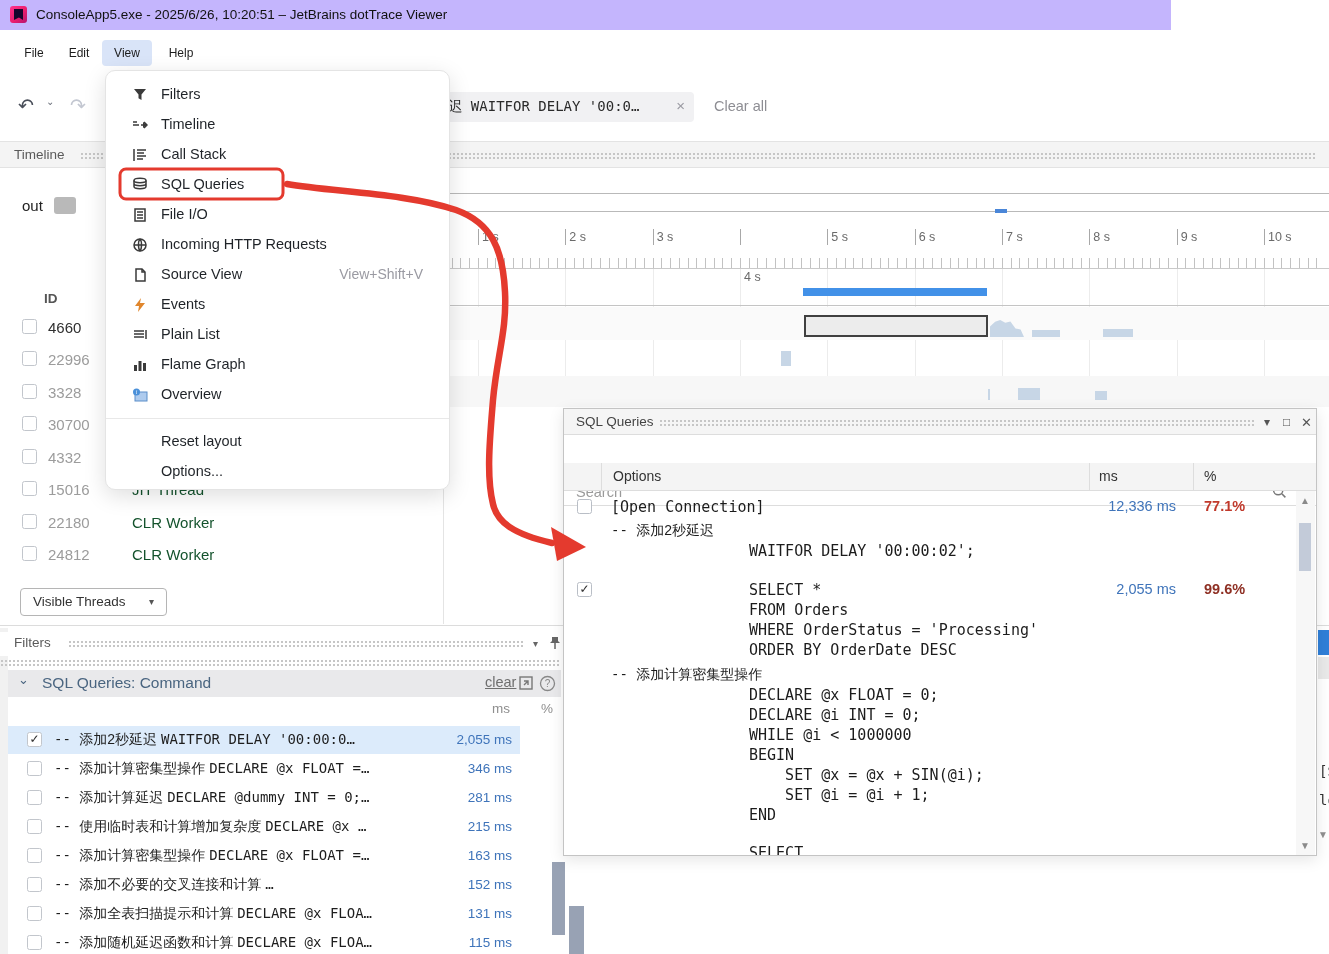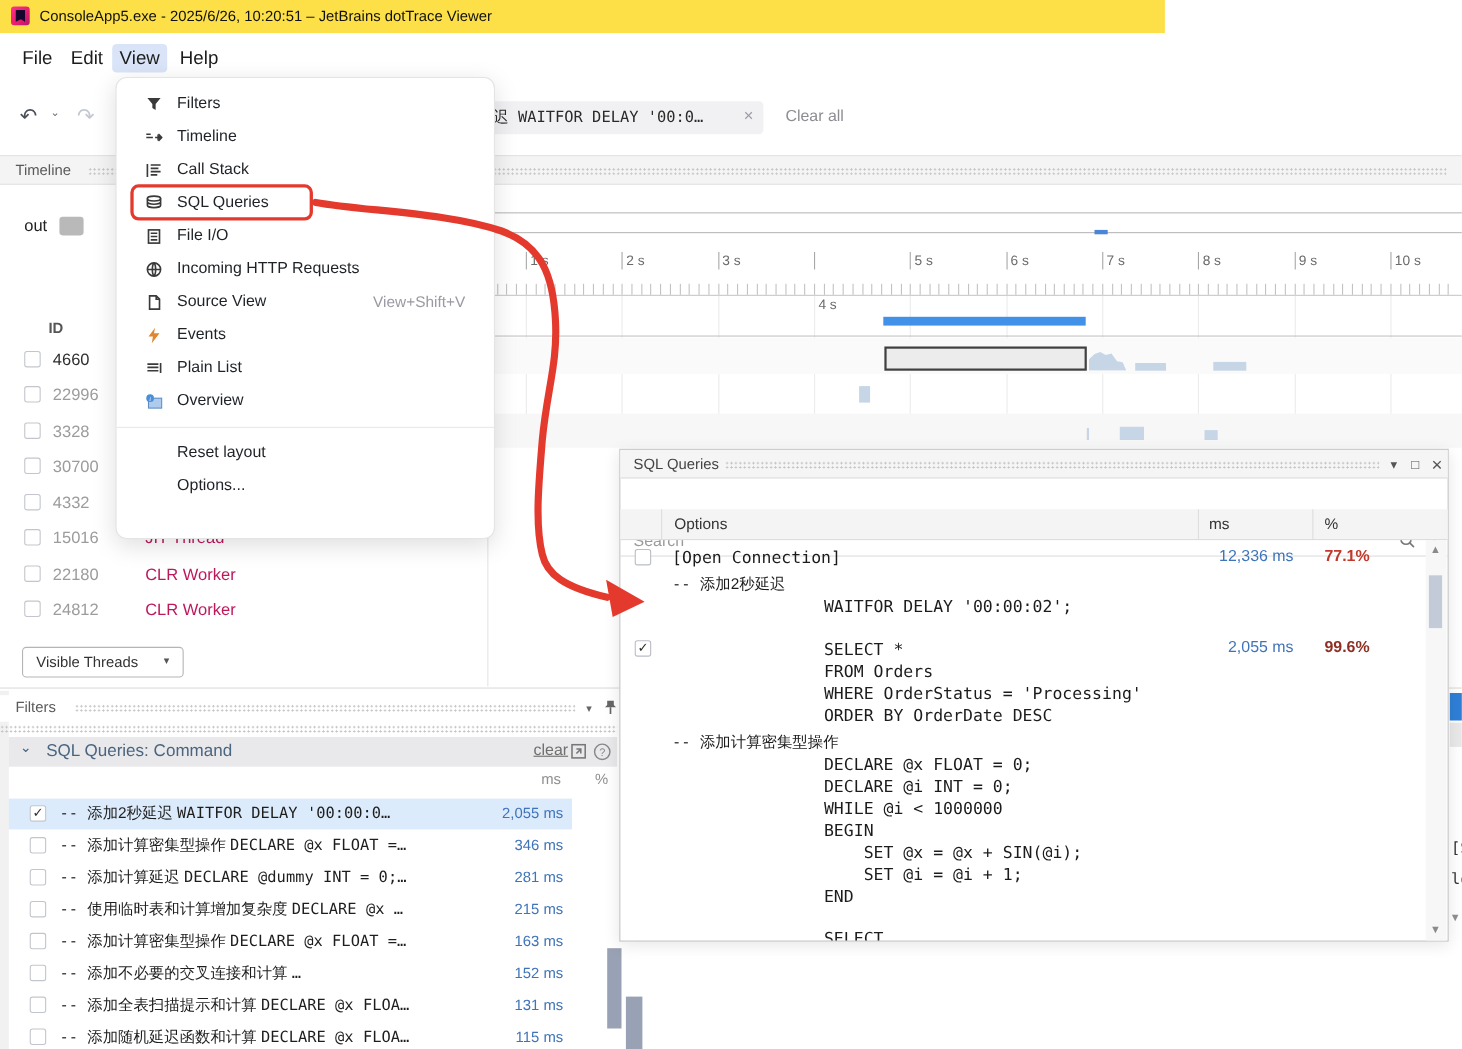--- a/index.html
+++ b/index.html
@@ -3,30 +3,30 @@
 <meta charset="utf-8">
 <style>
   * { margin:0; padding:0; box-sizing:border-box; }
   html,body { width:1329px; height:954px; overflow:hidden; background:#fff;
     font-family:"Liberation Sans", sans-serif; }
   #stage { position:relative; width:1329px; height:954px; background:#fff; }
   .abs { position:absolute; }
   .mono { font-family:"DejaVu Sans Mono", monospace; }
 
   
-  .titlebar { left:0; top:0; width:1059px; height:30px; background:#fde047; }
+  .titlebar { left:0; top:0; width:1171px; height:30px; background:#c4b5fd; }
   .app-icon { left:10px; top:6px; width:17px; height:17px; border-radius:3px;
     background:linear-gradient(135deg,#ff318c 0%,#eb1d6e 55%,#b4156f 100%); }
   .app-icon:before { content:""; position:absolute; left:4px; top:3px; width:9px; height:11px;
     background:#17052e; clip-path:polygon(0 0,100% 0,100% 100%,55% 78%,0 100%); }
   .title-text { left:36px; top:7px; font-size:13.5px; color:#111; white-space:nowrap; }
 
   
   .menubar { left:0; top:40px; width:1329px; height:28px; }
-  .mb-item { position:absolute; top:0; height:26px; line-height:26px; font-size:17px;
+  .mb-item { position:absolute; top:0; height:26px; line-height:26px; font-size:12px;
     color:#1c1c1c; text-align:center; border-radius:4px; }
   .mb-file { left:14px; width:40px; }
   .mb-edit { left:58px; width:42px; }
   .mb-view { left:102px; width:50px; background:#d9e4f8; }
   .mb-help { left:158px; width:46px; }
 
   
   .undo-wrap { left:18px; top:94px; width:60px; height:24px; color:#4a4f5a; font-size:19px; }
   .undo-caret { position:absolute; left:28px; top:2px; font-size:10px; color:#6a6f7a; }
   .redo { left:70px; top:94px; font-size:19px; color:#c3c7d1; }
@@ -46,21 +46,21 @@
   
   .out-label { left:22px; top:197px; font-size:15px; color:#222; }
   .out-handle { left:54px; top:197px; width:22px; height:17px; background:#b9b9b9; border-radius:3px; }
   .id-header { left:44px; top:291px; font-size:13.5px; color:#555; font-weight:bold; }
   .thread-row { position:absolute; left:0; width:440px; height:22px; }
   .cb { position:absolute; width:15px; height:15px; border:1.5px solid #c2c6cc; border-radius:2.5px;
     background:#fff; text-align:center; line-height:13px; font-size:12px; color:#2f2f2f; }
   .thread-row .cb { left:22px; top:1px; }
   .tid { position:absolute; left:48px; top:1px; font-size:15px; color:#9c9c9c; width:58px; text-align:left; }
   .tid-dark { color:#303030; }
-  .tname { position:absolute; left:132px; top:1px; font-size:15px; color:#be185d; }
+  .tname { position:absolute; left:132px; top:1px; font-size:15px; color:#14532d; }
   .vt-btn { left:20px; top:588px; width:147px; height:28px; border:1px solid #b5b5b5; border-radius:4px;
     background:#fff; font-size:13.5px; color:#333; line-height:26px; padding-left:12px; }
   .vt-caret { position:absolute; right:12px; top:0; font-size:10px; color:#555; line-height:26px; }
 
   
   .vdiv { left:443px; top:168px; width:1px; height:456px; background:#e4e4e4; }
   .ovline { height:1px; background:#b9b9b9; }
   .ovblue { left:995px; top:209px; width:12px; height:4px; background:#4a86d8; }
   .ruler-label { position:absolute; top:230px; font-size:12.5px; color:#6a6a6a; }
   .ruler-majortick { position:absolute; top:229px; width:1px; height:16px; background:#a8a8a8; }
@@ -582,20 +582,28 @@
       <span class="mil">Events</span>
     </div>
     <div class="mi">
       <span class="mic"><svg viewBox="0 0 16 16">
             <path class="ic-stroke" d="M2 4h10M2 7h10M2 10h10M14 3v9"></path>
           </svg></span>
       <span class="mil">Plain List</span>
     </div>
     <div class="mi">
       <span class="mic"><svg viewBox="0 0 16 16">
+            <rect x="2" y="8" width="3" height="6" class="ic-fill"></rect>
+            <rect x="6.5" y="4" width="3" height="10" class="ic-fill"></rect>
+            <rect x="11" y="6" width="3" height="8" class="ic-fill"></rect>
+          </svg></span>
+      <span class="mil">Flame Graph</span>
+    </div>
+    <div class="mi">
+      <span class="mic"><svg viewBox="0 0 16 16">
             <rect x="3" y="5" width="12" height="9" fill="#aecbee" stroke="#5b8ec9"></rect>
             <circle cx="4.5" cy="5" r="3.5" fill="#4a90d9"></circle>
             <text x="4.5" y="7.3" text-anchor="middle" font-size="5.5" fill="#fff" font-family="Liberation Serif,serif" font-style="italic">i</text>
           </svg></span>
       <span class="mil">Overview</span>
     </div>
     <div class="menu-sep"></div>
     <div class="mi">
       <span class="mil">Reset layout</span>
     </div>

